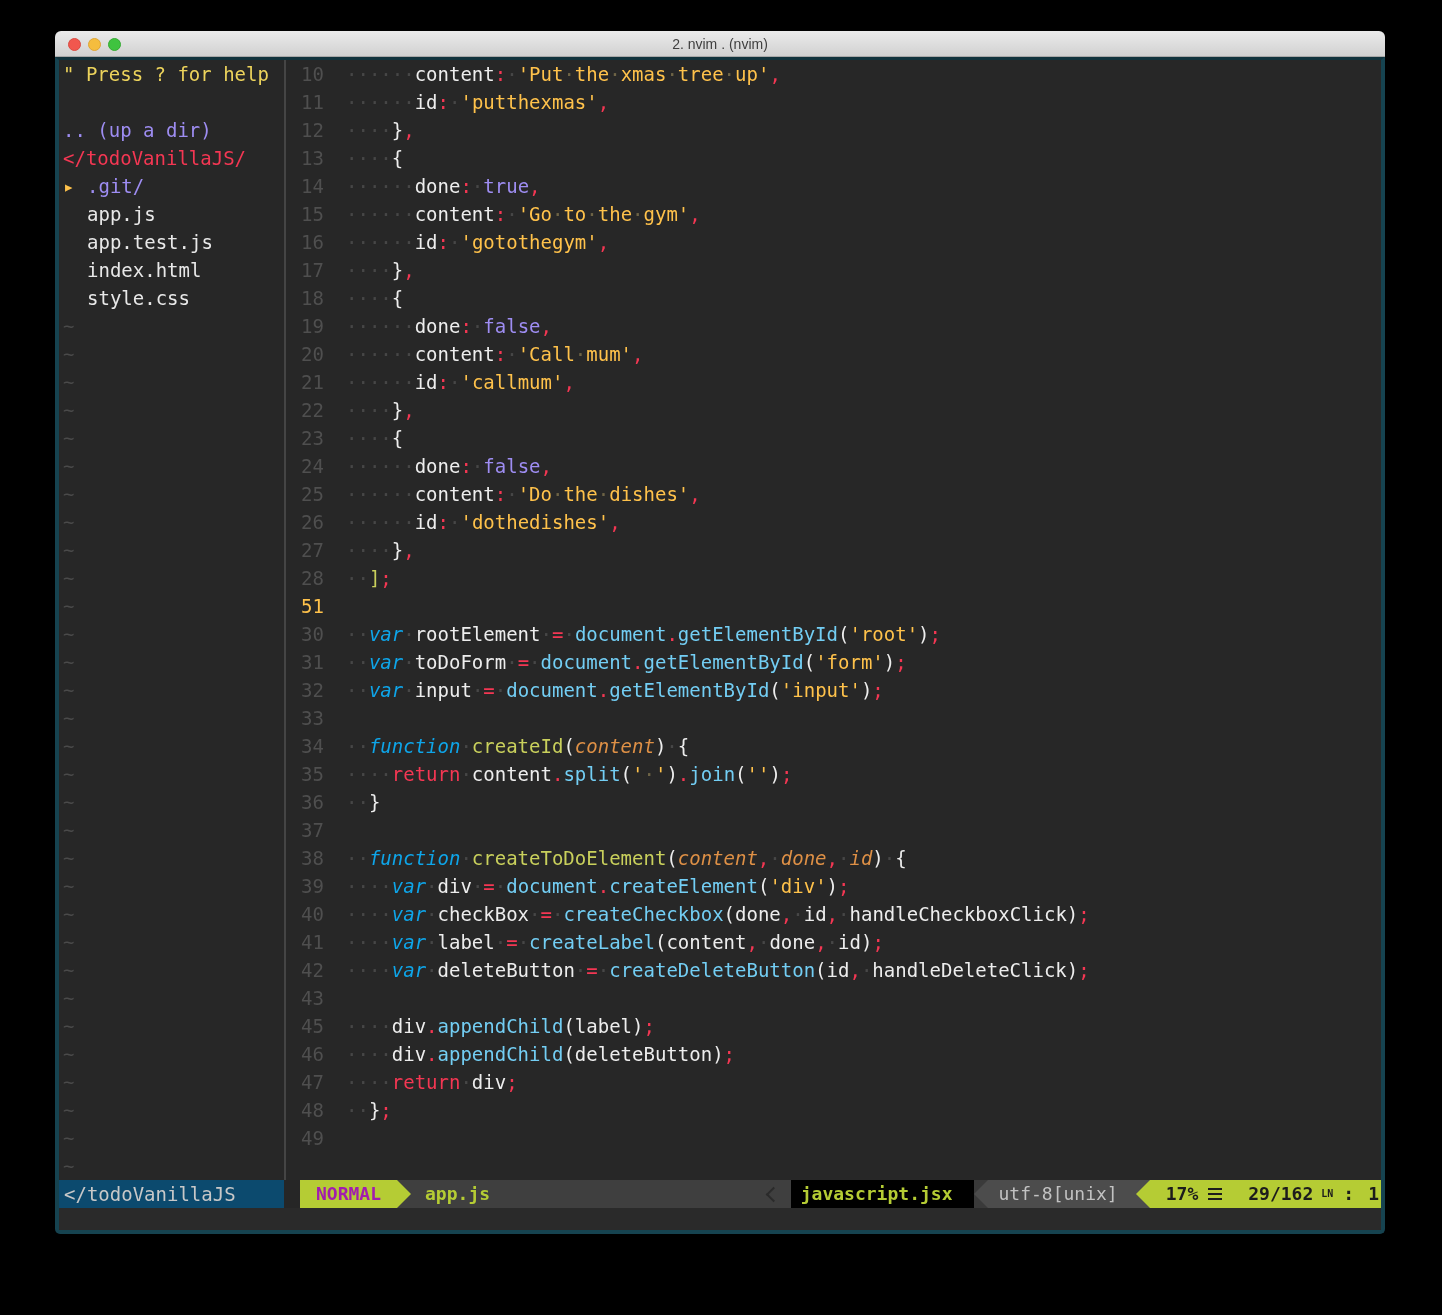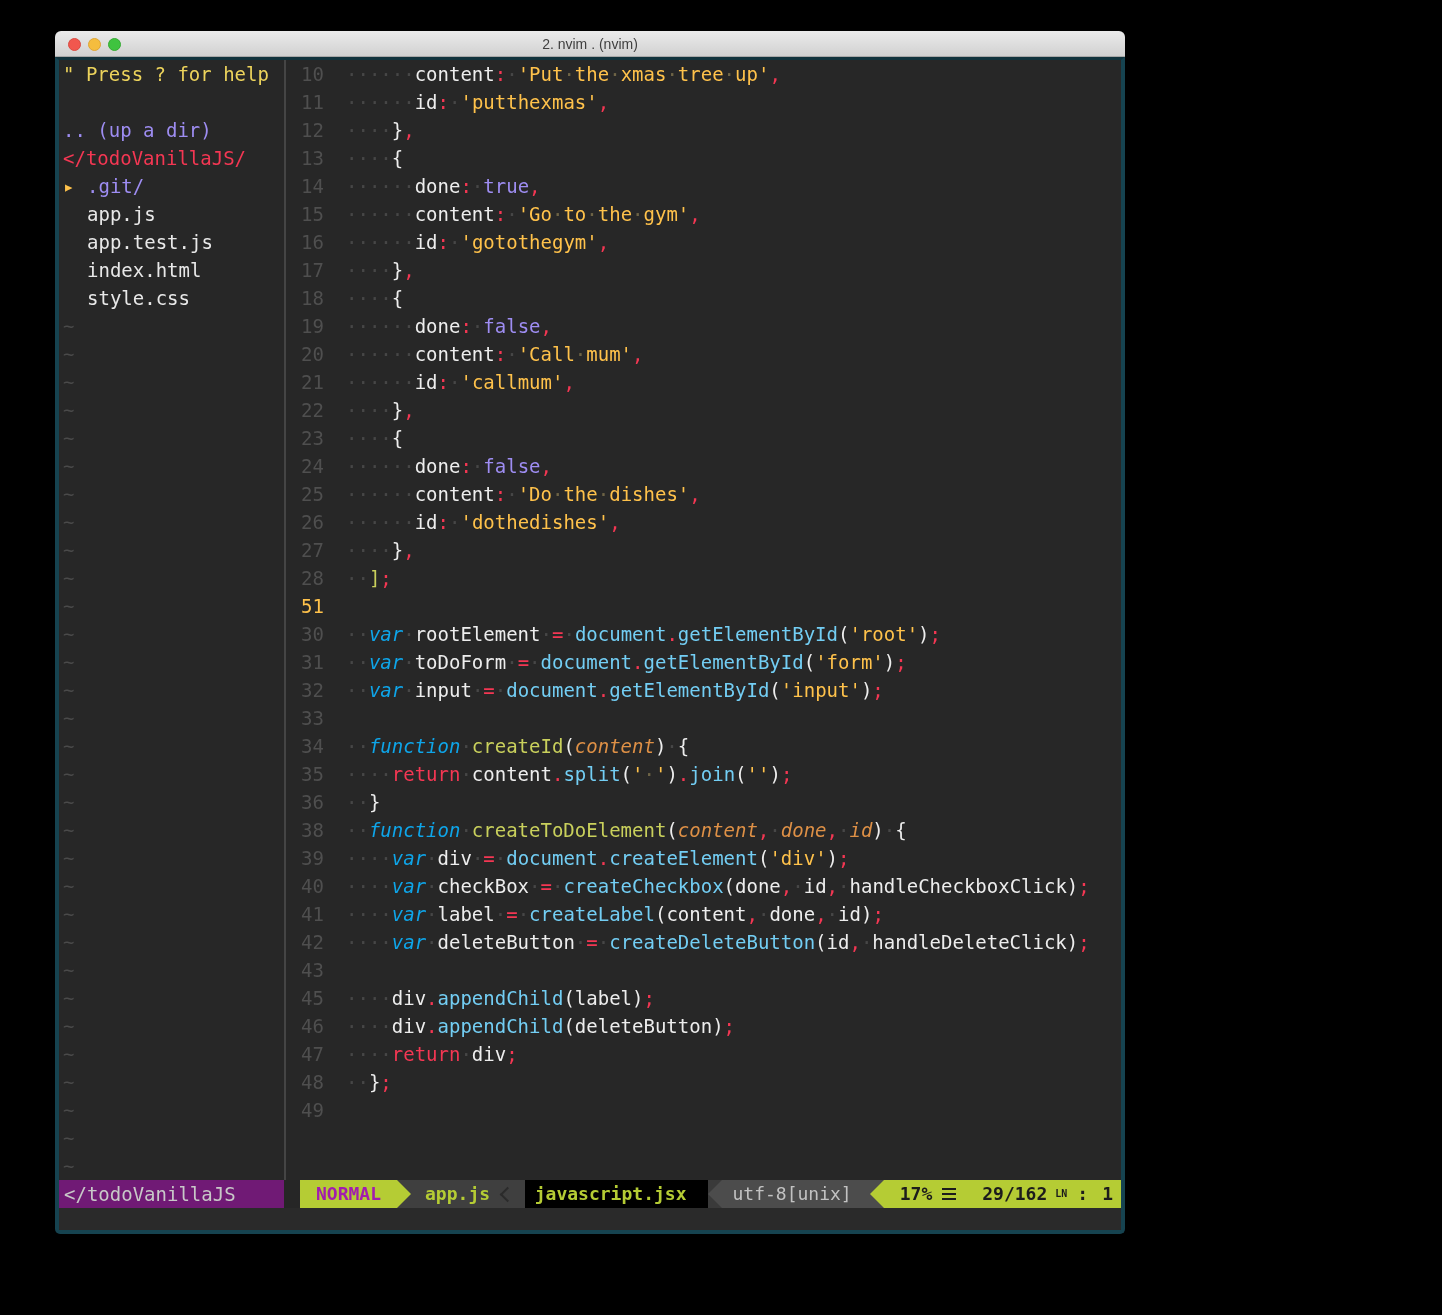--- a/index.html
+++ b/index.html
@@ -1,19 +1,19 @@
 <!DOCTYPE html>
 <html><head>
 <meta charset="utf-8">
 <style>
   * { margin:0; padding:0; box-sizing:border-box; }
   html,body { width:1442px; height:1315px; background:#000; overflow:hidden; }
   body { font-family:"DejaVu Sans Mono", monospace; }
 
-  .window { position:absolute; left:55px; top:31px; width:1070px; height:1204px;
+  .window { position:absolute; left:55px; top:31px; width:1330px; height:1204px;
             border-radius:6px 6px 5px 5px; box-shadow:0 22px 60px rgba(0,0,0,.65); }
 
   
   .titlebar { position:relative; height:26px; border-radius:6px 6px 0 0;
               background:linear-gradient(#ebebeb,#d1d1d1);
               border-bottom:1px solid #a8a8a8; }
   .traffic { position:absolute; left:13px; top:0; height:26px; display:flex; align-items:center; gap:7px; }
   .tl { width:13px; height:13px; border-radius:50%; display:inline-block; }
   .tl.red    { background:#f1574e; border:1px solid #d94c42; }
   .tl.yellow { background:#f5bd3e; border:1px solid #dfa634; }
@@ -56,39 +56,39 @@
   .sci { color:#0ea5e9; font-style:italic; }
   .sg  { color:#c9d05c; }
   .soi { color:#de9046; font-style:italic; }
   .sp  { color:#9e8df2; }
   .sws { color:#474747; }
   .swy { color:#6e6446; }
 
   
   .statusbar { height:28px; flex:none; display:flex; align-items:stretch;
                font-size:18px; background:#3f3f3f; overflow:hidden; }
-  .st-left { width:225px; flex:none; background:#701a75; color:#c8c8c8;
+  .st-left { width:225px; flex:none; background:#0c4a6e; color:#c8c8c8;
              padding-left:5px; line-height:28px; font-size:19px; }
   .st-gap  { width:16px; flex:none; background:#262626; }
   .st-mode { background:var(--lime); color:#a21caf; font-weight:bold;
              padding:0 16px; line-height:28px; }
   .arr-r   { width:0; height:0; border-top:14px solid transparent;
              border-bottom:14px solid transparent; border-left:14px solid var(--lime); }
   .st-file { color:var(--lime); font-weight:bold; padding:0 0 0 14px; line-height:28px; }
   .st-fill { flex:1; }
   .chev { width:11px; height:11px; border-left:2px solid #2b2b2b; border-bottom:2px solid #2b2b2b;
           transform:rotate(45deg); align-self:center; margin:0 12px 0 4px; }
   .st-ft  { background:#000000; color:var(--lime); font-weight:bold; padding:0 22px 0 10px; line-height:28px; }
   .arr-l-gray { width:0; height:0; border-top:14px solid transparent;
                 border-bottom:14px solid transparent; border-right:14px solid #4c4c4c; background:#3a3a3a; }
   .st-enc { background:#4c4c4c; color:#c2c2c2; padding:0 18px 0 10px; line-height:28px;text-align:center; }
   .arr-l-green { width:0; height:0; border-top:14px solid transparent;
                  border-bottom:14px solid transparent; border-right:14px solid var(--lime); background:#4c4c4c; }
   .st-pos { background:var(--lime); color:#1c1c1c; font-weight:bold; line-height:28px;
-            display:flex; align-items:center; padding:0 8px 0 16px; }
+            display:flex; align-items:center; padding:0 2px 0 16px; }
   .st-pos span { display:inline-block; }
   .lines-icon { width:14px; height:12px; margin:0 26px 0 10px;
                 background:linear-gradient(to bottom,#1c1c1c 0 2px,transparent 2px 5px,#1c1c1c 5px 7px,transparent 7px 10px,#1c1c1c 10px 12px); }
   .lnsym { display:inline-flex; flex-direction:column; font-size:10px; line-height:6px;
            font-weight:bold; margin:12px 8px; }
   .colon { margin:0 14px 0 2px; }
 
   .cmdline { height:23px; flex:none; background:#2a2a2a; }
 
   :root { --lime:#b5cc34; }
@@ -172,20 +172,21 @@
           <div class="row"><span class="ln">27</span><span class="code"><span class="sws">····</span><span class="sw">}</span><span class="sr">,</span></span></div>
           <div class="row"><span class="ln">28</span><span class="code"><span class="sws">··</span><span class="sg">]</span><span class="sr">;</span></span></div>
           <div class="row cur"><span class="ln">51</span><span class="code"></span></div>
           <div class="row"><span class="ln">30</span><span class="code"><span class="sws">··</span><span class="sci">var</span><span class="sws">·</span><span class="sw">rootElement</span><span class="sws">·</span><span class="sr">=</span><span class="sws">·</span><span class="sc">document</span><span class="sr">.</span><span class="sc">getElementById</span><span class="sw">(</span><span class="sy">'root'</span><span class="sw">)</span><span class="sr">;</span></span></div>
           <div class="row"><span class="ln">31</span><span class="code"><span class="sws">··</span><span class="sci">var</span><span class="sws">·</span><span class="sw">toDoForm</span><span class="sws">·</span><span class="sr">=</span><span class="sws">·</span><span class="sc">document</span><span class="sr">.</span><span class="sc">getElementById</span><span class="sw">(</span><span class="sy">'form'</span><span class="sw">)</span><span class="sr">;</span></span></div>
           <div class="row"><span class="ln">32</span><span class="code"><span class="sws">··</span><span class="sci">var</span><span class="sws">·</span><span class="sw">input</span><span class="sws">·</span><span class="sr">=</span><span class="sws">·</span><span class="sc">document</span><span class="sr">.</span><span class="sc">getElementById</span><span class="sw">(</span><span class="sy">'input'</span><span class="sw">)</span><span class="sr">;</span></span></div>
           <div class="row"><span class="ln">33</span><span class="code"></span></div>
           <div class="row"><span class="ln">34</span><span class="code"><span class="sws">··</span><span class="sci">function</span><span class="sws">·</span><span class="sg">createId</span><span class="sw">(</span><span class="soi">content</span><span class="sw">)</span><span class="sws">·</span><span class="sw">{</span></span></div>
           <div class="row"><span class="ln">35</span><span class="code"><span class="sws">····</span><span class="sr">return</span><span class="sws">·</span><span class="sw">content</span><span class="sr">.</span><span class="sc">split</span><span class="sw">(</span><span class="sy">'</span><span class="swy">·</span><span class="sy">'</span><span class="sw">)</span><span class="sr">.</span><span class="sc">join</span><span class="sw">(</span><span class="sy">''</span><span class="sw">)</span><span class="sr">;</span></span></div>
           <div class="row"><span class="ln">36</span><span class="code"><span class="sws">··</span><span class="sw">}</span></span></div>
+          <div class="row"><span class="ln">37</span><span class="code"></span></div>
           <div class="row"><span class="ln">38</span><span class="code"><span class="sws">··</span><span class="sci">function</span><span class="sws">·</span><span class="sg">createToDoElement</span><span class="sw">(</span><span class="soi">content</span><span class="sr">,</span><span class="sws">·</span><span class="soi">done</span><span class="sr">,</span><span class="sws">·</span><span class="soi">id</span><span class="sw">)</span><span class="sws">·</span><span class="sw">{</span></span></div>
           <div class="row"><span class="ln">39</span><span class="code"><span class="sws">····</span><span class="sci">var</span><span class="sws">·</span><span class="sw">div</span><span class="sws">·</span><span class="sr">=</span><span class="sws">·</span><span class="sc">document</span><span class="sr">.</span><span class="sc">createElement</span><span class="sw">(</span><span class="sy">'div'</span><span class="sw">)</span><span class="sr">;</span></span></div>
           <div class="row"><span class="ln">40</span><span class="code"><span class="sws">····</span><span class="sci">var</span><span class="sws">·</span><span class="sw">checkBox</span><span class="sws">·</span><span class="sr">=</span><span class="sws">·</span><span class="sc">createCheckbox</span><span class="sw">(</span><span class="sw">done</span><span class="sr">,</span><span class="sws">·</span><span class="sw">id</span><span class="sr">,</span><span class="sws">·</span><span class="sw">handleCheckboxClick</span><span class="sw">)</span><span class="sr">;</span></span></div>
           <div class="row"><span class="ln">41</span><span class="code"><span class="sws">····</span><span class="sci">var</span><span class="sws">·</span><span class="sw">label</span><span class="sws">·</span><span class="sr">=</span><span class="sws">·</span><span class="sc">createLabel</span><span class="sw">(</span><span class="sw">content</span><span class="sr">,</span><span class="sws">·</span><span class="sw">done</span><span class="sr">,</span><span class="sws">·</span><span class="sw">id</span><span class="sw">)</span><span class="sr">;</span></span></div>
           <div class="row"><span class="ln">42</span><span class="code"><span class="sws">····</span><span class="sci">var</span><span class="sws">·</span><span class="sw">deleteButton</span><span class="sws">·</span><span class="sr">=</span><span class="sws">·</span><span class="sc">createDeleteButton</span><span class="sw">(</span><span class="sw">id</span><span class="sr">,</span><span class="sws">·</span><span class="sw">handleDeleteClick</span><span class="sw">)</span><span class="sr">;</span></span></div>
           <div class="row"><span class="ln">43</span><span class="code"></span></div>
           <div class="row"><span class="ln">45</span><span class="code"><span class="sws">····</span><span class="sw">div</span><span class="sr">.</span><span class="sc">appendChild</span><span class="sw">(</span><span class="sw">label</span><span class="sw">)</span><span class="sr">;</span></span></div>
           <div class="row"><span class="ln">46</span><span class="code"><span class="sws">····</span><span class="sw">div</span><span class="sr">.</span><span class="sc">appendChild</span><span class="sw">(</span><span class="sw">deleteButton</span><span class="sw">)</span><span class="sr">;</span></span></div>
           <div class="row"><span class="ln">47</span><span class="code"><span class="sws">····</span><span class="sr">return</span><span class="sws">·</span><span class="sw">div</span><span class="sr">;</span></span></div>
           <div class="row"><span class="ln">48</span><span class="code"><span class="sws">··</span><span class="sw">}</span><span class="sr">;</span></span></div>

